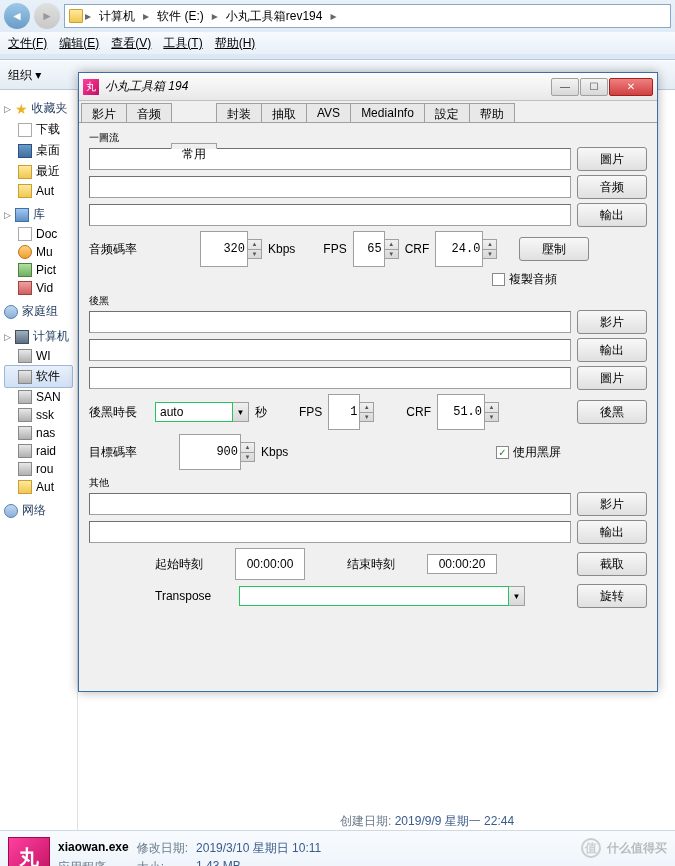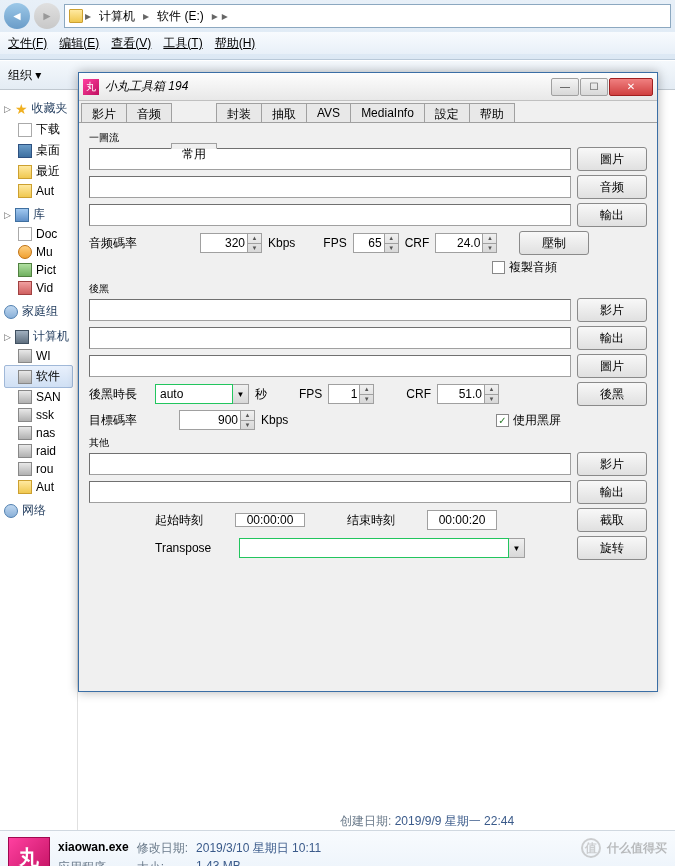--- a/index.html
+++ b/index.html
@@ -61,21 +61,21 @@
 .tab { padding: 2px 10px; border: 1px solid #a0a0a0; border-bottom: none; background: #e8e8e8; margin-right: -1px; font-size: 12px; }
 .tab.active { background: #f0f0f0; border-bottom: 1px solid #f0f0f0; position: relative; z-index: 1; margin-top: 40px; }
 
 .dlg-body { padding: 8px 10px; }
 .group { margin-bottom: 6px; }
 .group-label { font-size: 10px; margin-bottom: 2px; }
 .row { display: flex; align-items: center; gap: 6px; margin-bottom: 4px; }
 .txtbox { flex: 1; height: 22px; background: #fff; border: 1px solid #a0a0a0; border-top-color: #707070; border-left-color: #707070; }
 .btn { width: 70px; height: 24px; background: linear-gradient(#f8f8f8, #e0e0e0); border: 1px solid #8a8a8a; border-radius: 3px; display: flex; align-items: center; justify-content: center; font-size: 12px; }
 .num-input { display: flex; align-items: center; }
-.num-input input { width: 48px; height: 20px; border: 1px solid #a0a0a0; text-align: right; padding-right: 2px; font-size: 12px; background: #fff; }
+.num-input input { width: 48px; height: 36px; border: 1px solid #a0a0a0; text-align: right; padding-right: 2px; font-size: 12px; background: #fff; font-family: Liberation Mono, monospace; }
 .spinner { width: 14px; height: 20px; border: 1px solid #a0a0a0; border-left: none; background: linear-gradient(#f0f0f0,#d8d8d8); display: flex; flex-direction: column; }
 .spinner div { flex: 1; display: flex; align-items: center; justify-content: center; font-size: 6px; color: #555; }
 .spinner div:first-child { border-bottom: 1px solid #a0a0a0; }
 .lbl { font-size: 12px; }
 .combo { display: flex; }
 .combo input { border: 1px solid #22c55e; height: 20px; padding: 0 4px; font-size: 12px; background: #fff; }
 .combo .dd { width: 16px; height: 20px; border: 1px solid #a0a0a0; border-left: none; background: linear-gradient(#f0f0f0,#d8d8d8); display: flex; align-items: center; justify-content: center; font-size: 8px; }
 .chk { display: flex; align-items: center; gap: 4px; font-size: 12px; padding-left: 21px; }
 .chk-box { width: 13px; height: 13px; border: 1px solid #888; background: #fff; display: flex; align-items: center; justify-content: center; font-size: 10px; color: #2a7a2a; }
 
@@ -90,20 +90,21 @@
   <div class="nav-row">
     <div class="nav-btn">◄</div>
     <div class="nav-btn disabled">►</div>
     <div class="breadcrumb">
       <span class="folder-ico"></span>
       <span class="bc-arrow">▸</span>
       <span class="bc-seg">计算机</span>
         <span class="bc-arrow">▸</span>
       <span class="bc-seg">软件 (E:)</span>
         <span class="bc-arrow">▸</span>
+      <span class="bc-seg">小丸工具箱rev194</span>
         <span class="bc-arrow">▸</span>
     </div>
   </div>
   <div class="menu-row">
     <span>文件(F)</span>
     <span>编辑(E)</span>
     <span>查看(V)</span>
     <span>工具(T)</span>
     <span>帮助(H)</span>
   </div>
@@ -378,21 +379,21 @@
           <div class="btn">影片</div>
         </div>
       <div class="row">
           <div class="txtbox"></div>
           <div class="btn">輸出</div>
         </div>
       <div class="row">
         <span style="width:60px"></span>
         <span class="lbl">起始時刻</span>
         <span style="width:20px"></span>
-        <input style="width: 70px; height: 14px; border: 1px solid rgb(160, 160, 160); text-align: center; background: rgb(255, 255, 255);" value="00:00:00">
+        <input style="width: 70px; height: 32px; border: 1px solid rgb(160, 160, 160); text-align: center; background: rgb(255, 255, 255);" value="00:00:00">
         <span style="width:30px"></span>
         <span class="lbl">结束時刻</span>
         <span style="width:20px"></span>
         <input style="width: 70px; height: 20px; border: 1px solid rgb(160, 160, 160); text-align: center; background: rgb(255, 255, 255);" value="00:00:20">
         <span style="flex:1"></span>
         <div class="btn">截取</div>
       </div>
       <div class="row">
         <span style="width:60px"></span>
         <span class="lbl">Transpose</span>

